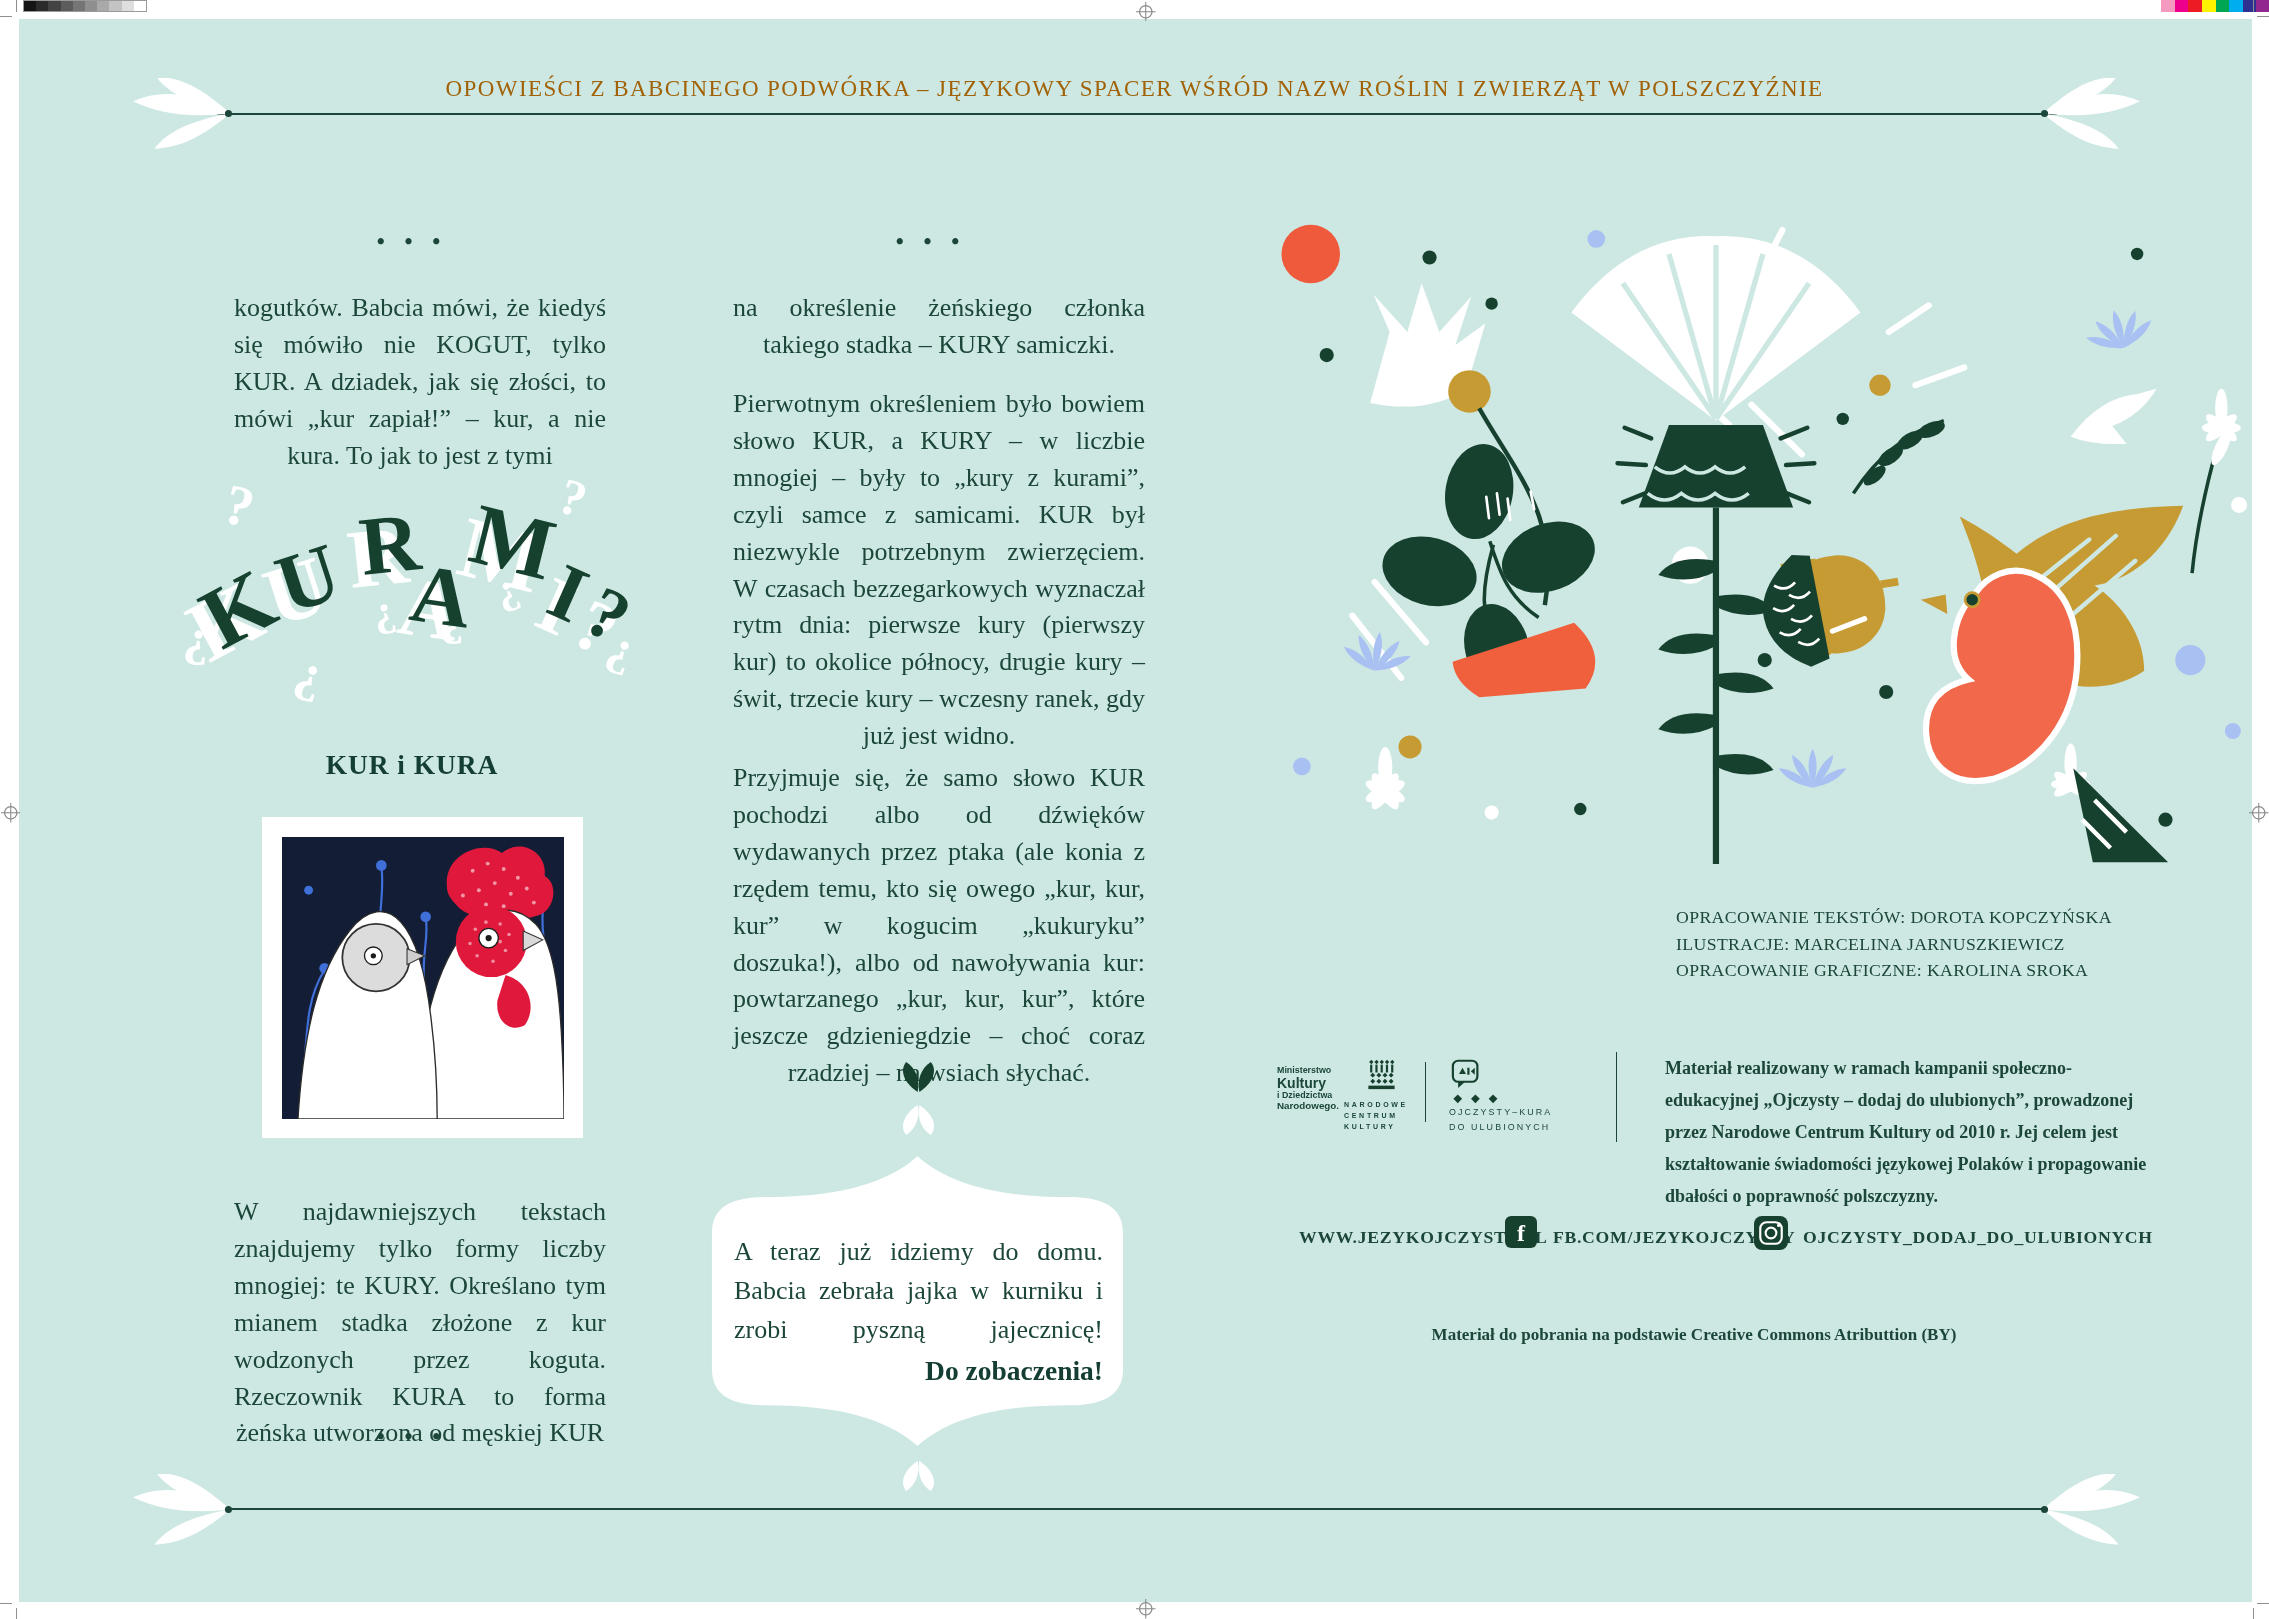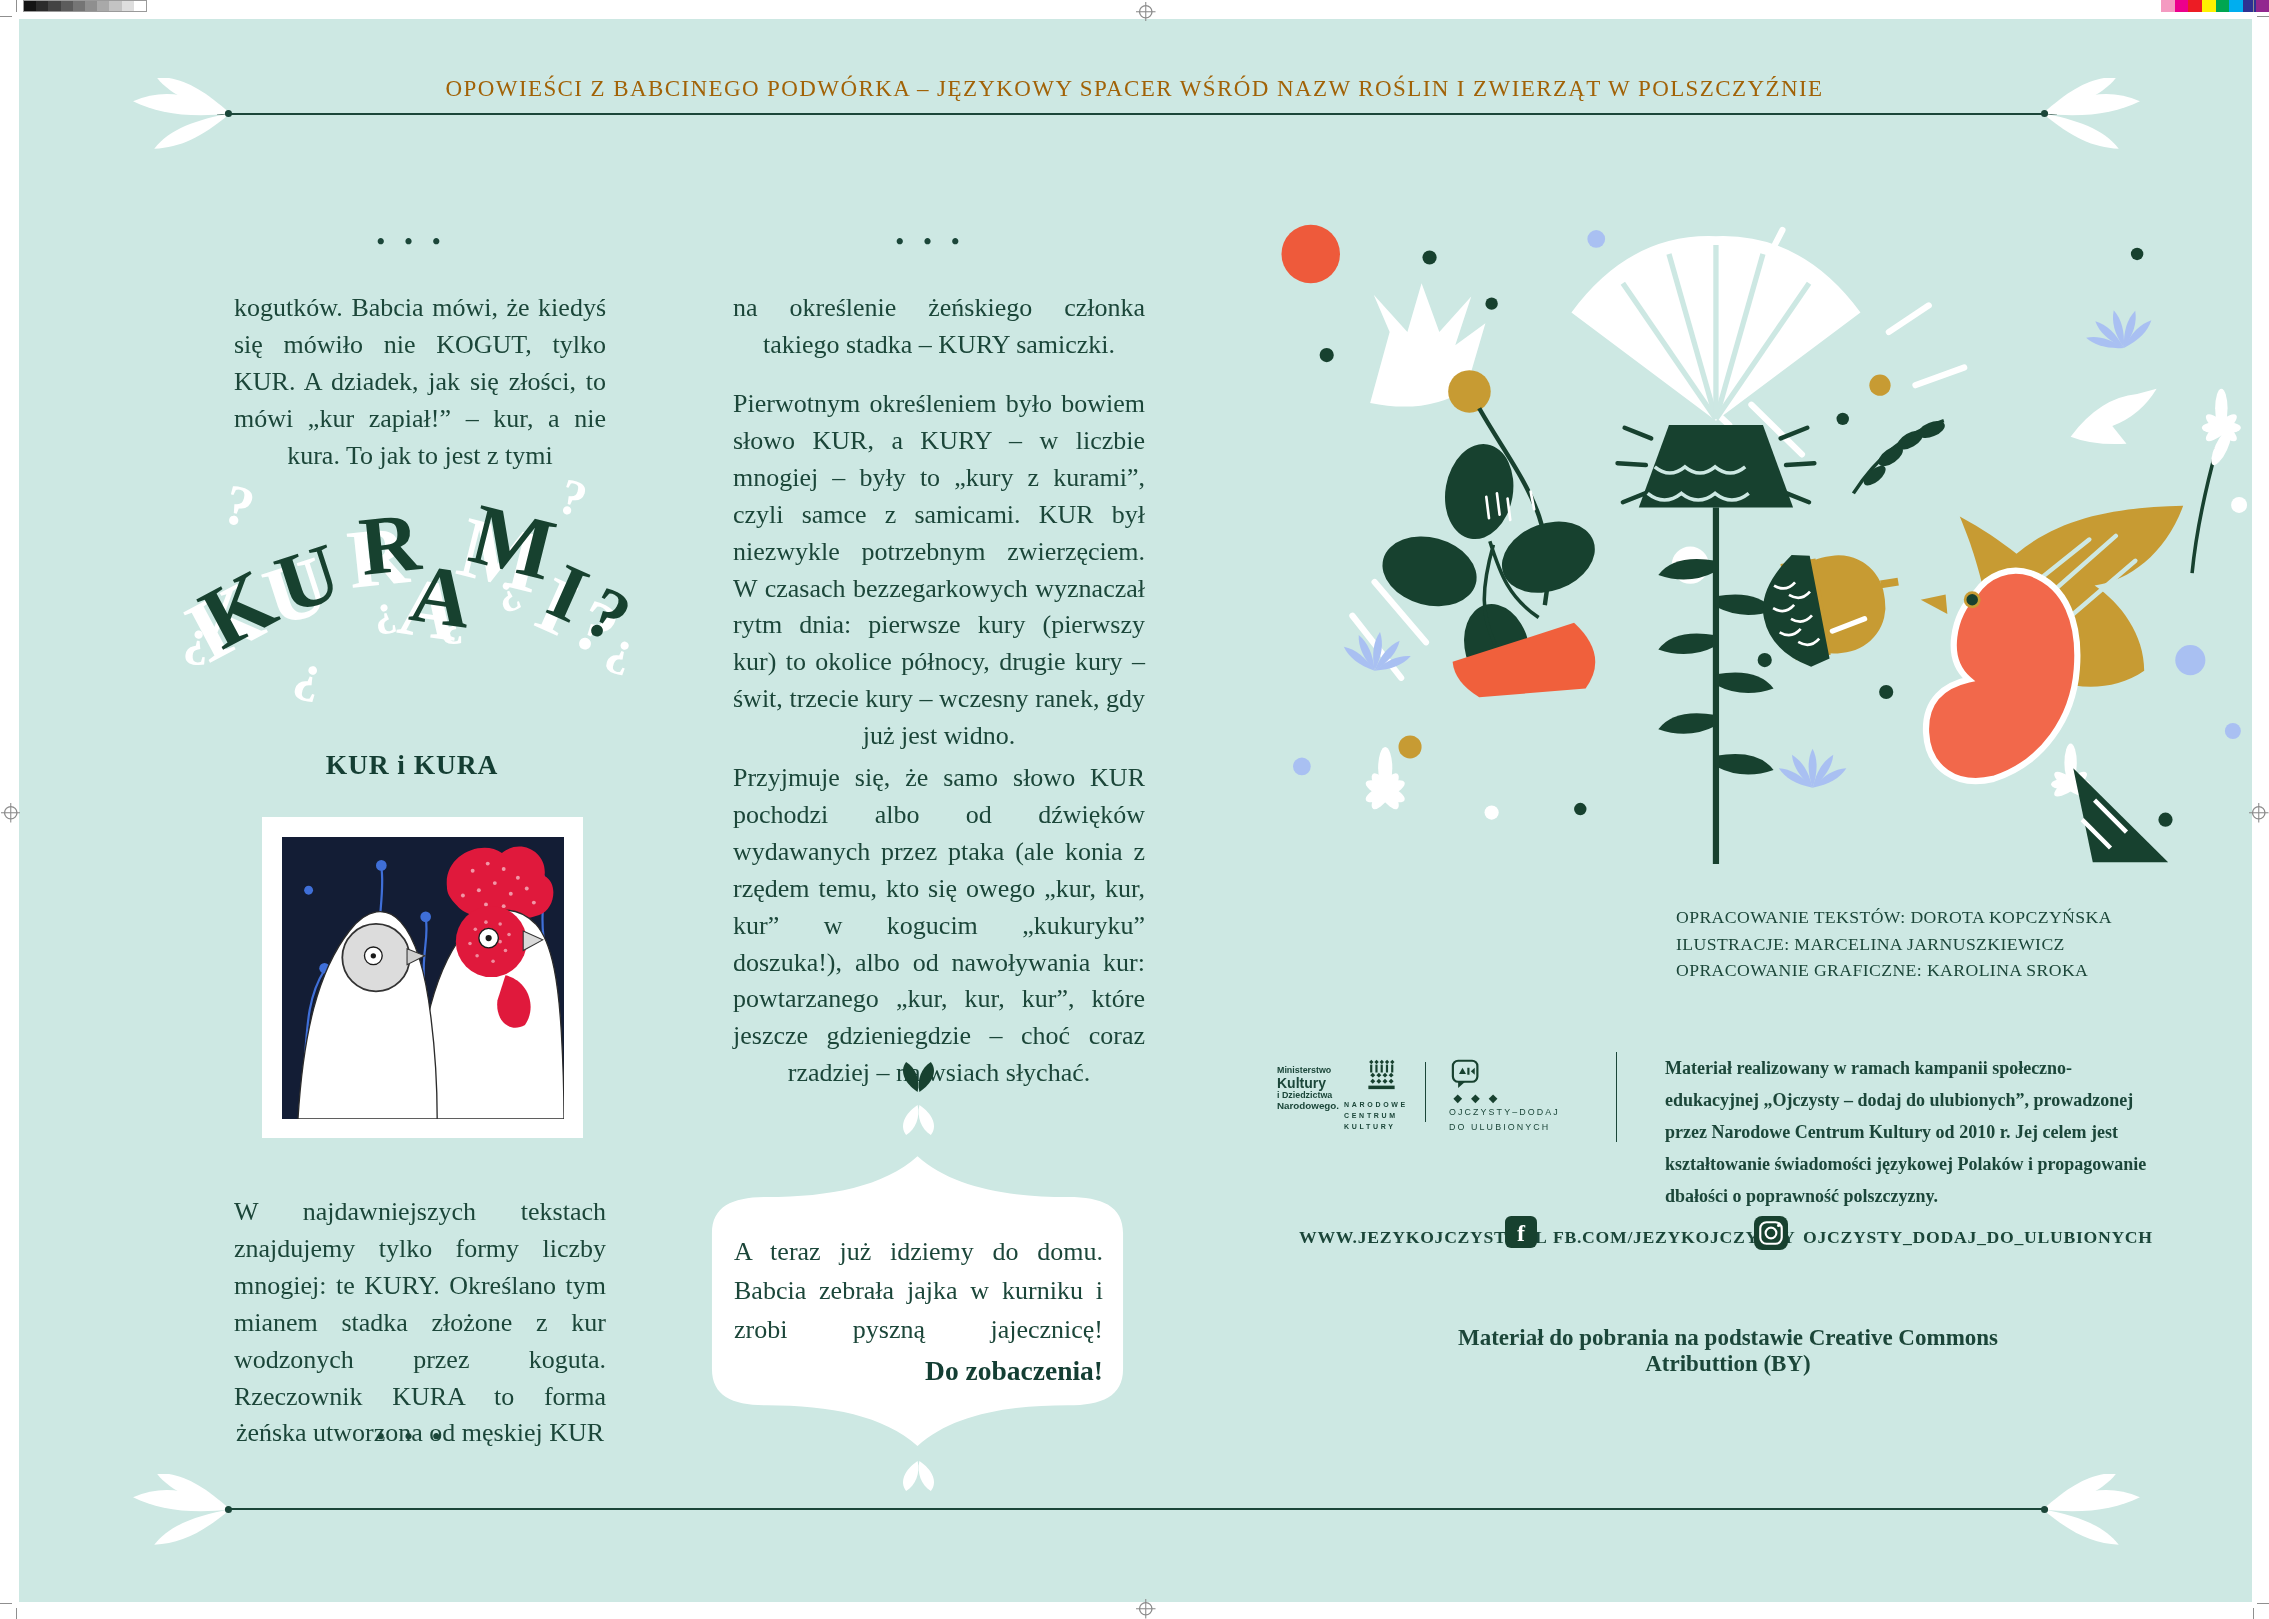--- a/index.html
+++ b/index.html
@@ -64,22 +64,22 @@
   .ministry .m4{font-size:9.8px;font-weight:bold;}
   .ncktext{position:absolute;left:1344px;top:1099px;width:74px;text-align:left;color:#1b4639;
     font-size:7px;font-weight:bold;letter-spacing:2.7px;line-height:1.6;}
   .ojtext{position:absolute;left:1449px;top:1105px;width:151px;color:#1b4639;
     font-size:8.9px;letter-spacing:2.1px;line-height:1.7;}
   .vdiv{position:absolute;width:0.9px;background:#1b4639;}
   .social-label{position:absolute;font-weight:bold;font-size:17.7px;letter-spacing:0.7px;color:#1b4639;}
   .fb-icon{position:absolute;left:1505px;top:1216px;width:32px;height:32px;background:#17412f;
     border-radius:6.2px;display:flex;align-items:center;justify-content:center;}
   .fb-icon span{color:#fff;font-weight:bold;font-size:24px;font-family:"Liberation Serif",serif;margin-top:3.5px;}
-  .license{position:absolute;left:1453px;top:1325px;width:550px;text-align:center;
-    font-weight:bold;font-size:23px;color:#1b4639;}
+  .license{position:absolute;left:1419px;top:1325px;width:550px;text-align:center;
+    font-weight:bold;font-size:17px;color:#1b4639;}
 </style>
 </head>
 <body>
 
 <div class="page"></div>
 
 <div class="grayscale-strip">
   <div style="background:#141414"></div>
     <div style="background:#2b2b2b"></div>
     <div style="background:#434343"></div>
@@ -522,21 +522,21 @@
   <path d="M9,17 L13,10 L17,17 Z" fill="#17412f"></path>
   <rect x="18.5" y="10" width="2.5" height="8" fill="#17412f"></rect>
   <path d="M27,10 L22.5,14 L27,18 Z" fill="#17412f"></path>
 </svg>
 <svg class="abs" style="left:1452px;top:1094px" width="53" height="10.6" viewBox="0 0 60 12">
   <rect x="3" y="2" width="7" height="7" transform="rotate(45 6.5 5.5)" fill="#17412f"></rect>
   <rect x="23" y="2" width="7" height="7" transform="rotate(45 26.5 5.5)" fill="#17412f"></rect>
   <rect x="43" y="2" width="7" height="7" transform="rotate(45 46.5 5.5)" fill="#17412f"></rect>
 </svg>
 <div class="ojtext sans">
-  <div>OJCZYSTY–DODAJ</div>
+  <div>OJCZYSTY–KURA</div>
   <div>DO ULUBIONYCH</div>
 </div>
 
 <div class="vdiv" style="left:1616px;top:1052px;height:90px"></div>
 
 <p class="campaign">Materiał realizowany w ramach kampanii społeczno-edukacyjnej „Ojczysty – dodaj do ulubionych”, prowadzonej przez Narodowe Centrum Kultury od 2010 r. Jej celem jest kształtowanie świadomości językowej Polaków i propagowanie dbałości o poprawność polszczyzny.</p>
 
 <div class="social-label" style="left:1299px;top:1227px">WWW.JEZYKOJCZYSTY.PL</div>
 <div class="fb-icon">
   <span>f</span>

